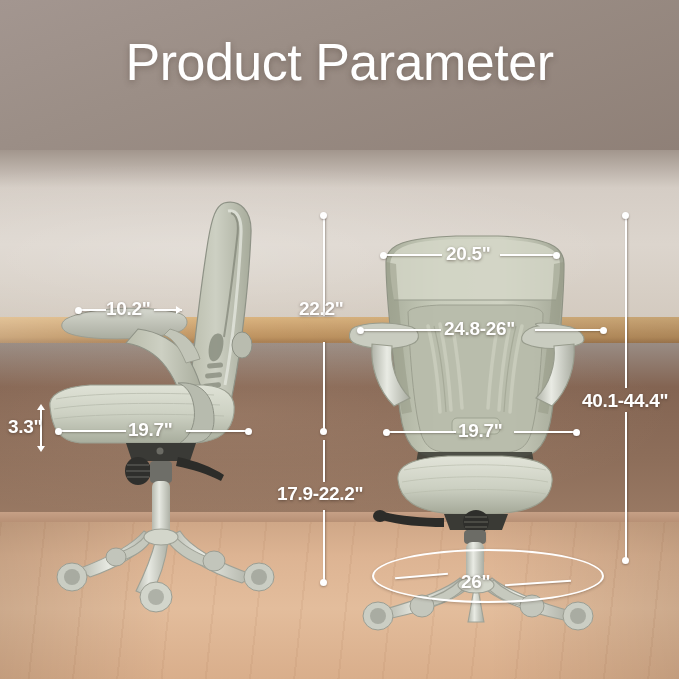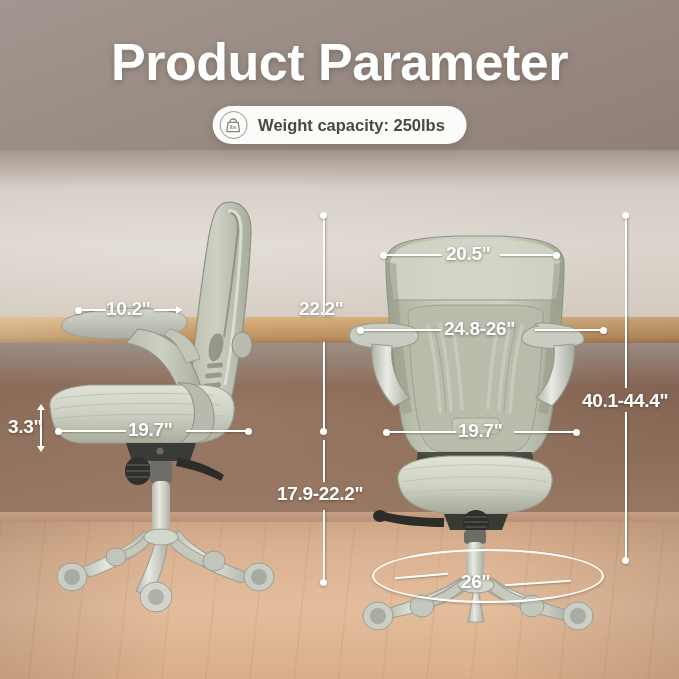--- a/index.html
+++ b/index.html
@@ -50,21 +50,21 @@
   .bg-floor:after{
     content:""; position:absolute; inset:0;
     background:
       linear-gradient(90deg,rgba(0,0,0,.10),rgba(0,0,0,0) 25%,rgba(0,0,0,0) 72%,rgba(0,0,0,.10)),
       repeating-linear-gradient(96deg, rgba(160,110,75,.10) 0 2px, rgba(0,0,0,0) 2px 44px);
   }
 
   
   .title {
     position:absolute; left:0; top:32px; width:679px; text-align:center;
-    font-size:52px; font-weight:bold; color:#ffffff; letter-spacing:-0.5px;
+    font-size:52px; font-weight:normal; color:#ffffff; letter-spacing:-0.5px;
     font-family:"Liberation Sans", sans-serif;
     text-shadow:0 2px 6px rgba(60,45,38,.35);
   }
   .badge {
     position:absolute; left:50%; transform:translateX(-50%); top:106px;
     height:38px; display:flex; align-items:center; gap:11px;
     padding:0 22px 0 7px; border-radius:19px;
     background:#fbfbfa; box-shadow:0 2px 8px rgba(60,45,38,.22);
   }
   .badge-icon {
@@ -316,30 +316,20 @@
         <ellipse cx="226" cy="386" rx="15" ry="14" fill="#cbcec4" stroke="#9b9e93"></ellipse>
         <ellipse cx="226" cy="386" rx="8" ry="8" fill="#a9aca2"></ellipse>
         <ellipse cx="70" cy="376" rx="12" ry="11" fill="#c4c7bd" stroke="#9b9e93"></ellipse>
         <ellipse cx="180" cy="376" rx="12" ry="11" fill="#c4c7bd" stroke="#9b9e93"></ellipse>
       </g>
     </svg>
   </div>
 
   <div class="title">Product Parameter</div>
 
-  <div class="badge">
-    <span class="badge-icon">
-      <svg width="17" height="17" viewBox="0 0 17 17">
-        <path d="M5.2 5.2 C5.2 3.2 6.6 2 8.5 2 C10.4 2 11.8 3.2 11.8 5.2" fill="none" stroke="#8b857f" stroke-width="1.3"></path>
-        <path d="M3.4 5.4 L13.6 5.4 L14.8 14.6 L2.2 14.6 Z" fill="none" stroke="#8b857f" stroke-width="1.3" stroke-linejoin="round"></path>
-        <text x="8.5" y="12" text-anchor="middle" font-size="4.6" font-family="Liberation Sans, sans-serif" font-weight="bold" fill="#8b857f">lbs</text>
-      </svg>
-    </span>
-    <span class="badge-text">Weight capacity: 250lbs</span>
-  </div>
 
   <div class="hline" style="left:78px; top:309px; width:28px;"></div>
   <div class="hline" style="left:154px; top:309px; width:28px;"></div>
   <div class="dot" style="left:75px; top:307px;"></div>
   <div class="arrow-r" style="left:176px; top:306px;"></div>
   <div class="dim-label" style="left:106px; top:298px;">10.2"</div>
 
   <div class="vline" style="left:40px; top:410px; height:36px;"></div>
   <div class="arrow-up" style="left:37px; top:404px;"></div>
   <div class="arrow-down" style="left:37px; top:446px;"></div>

